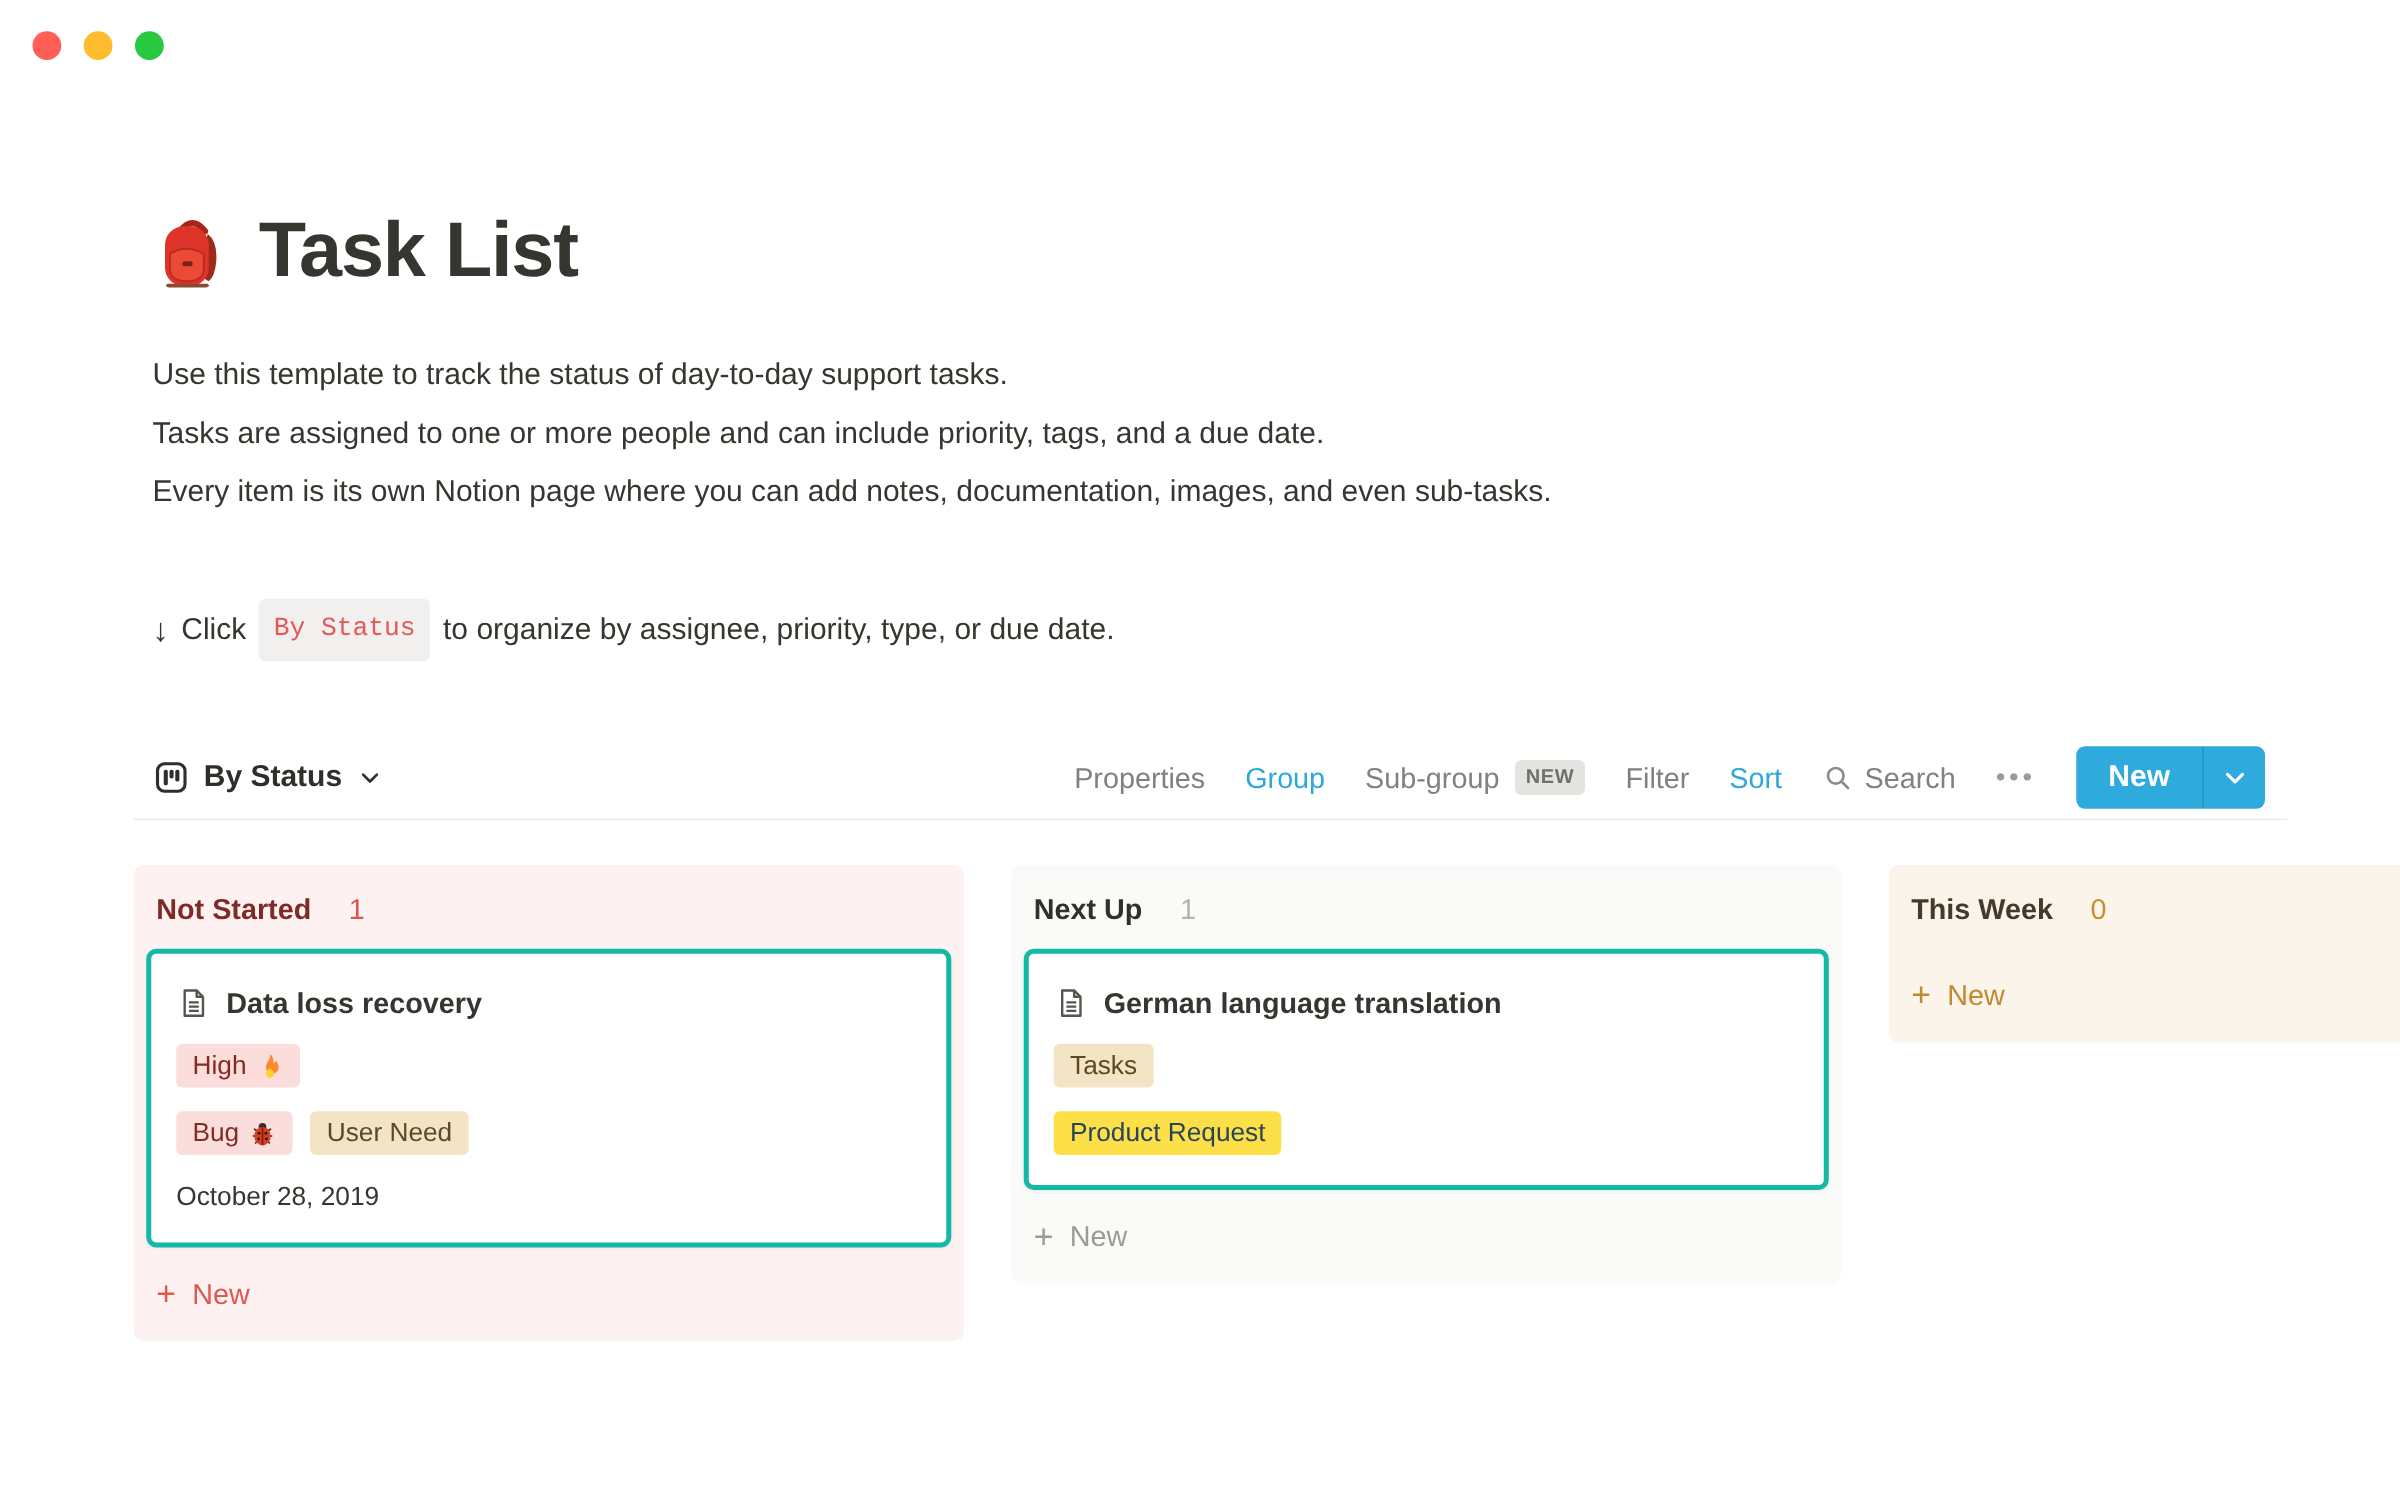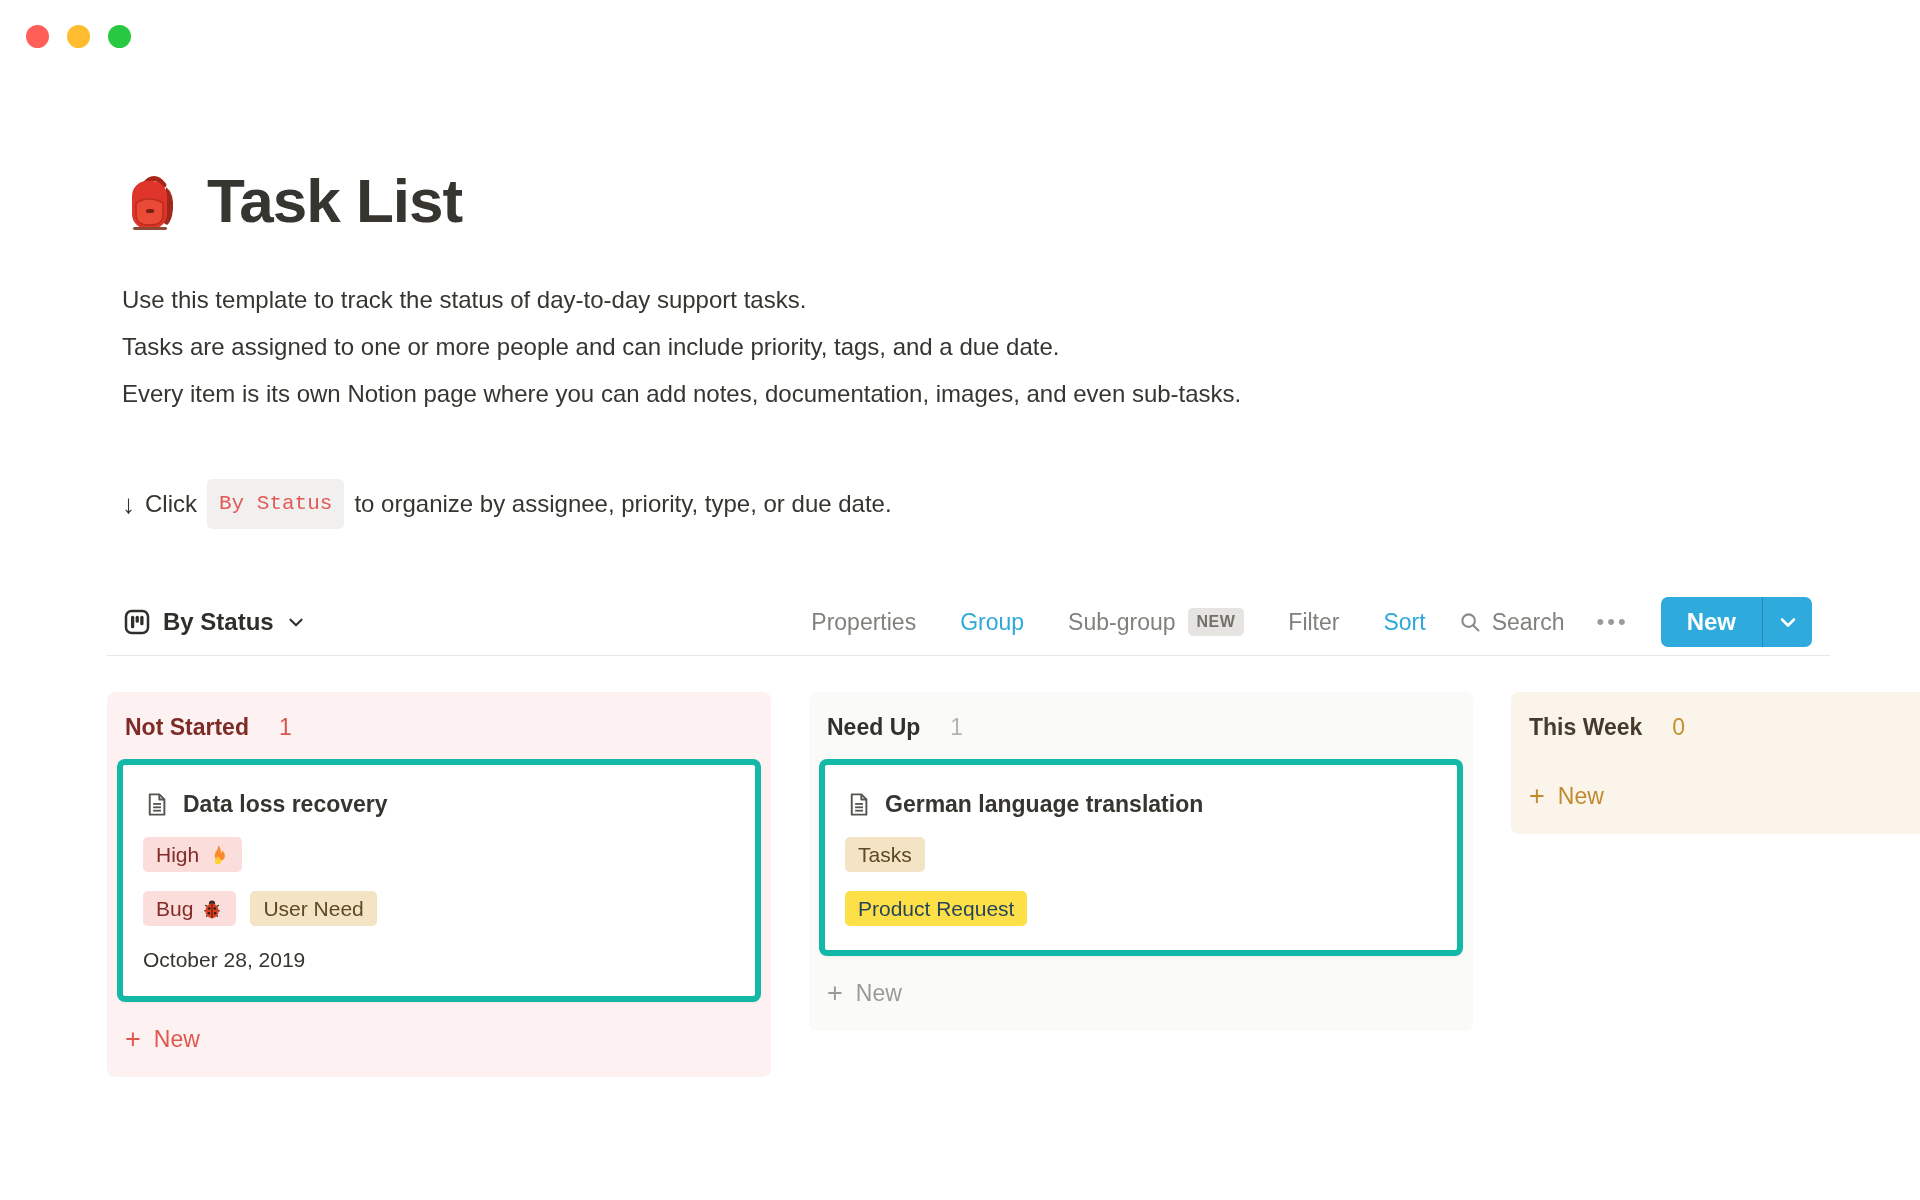--- a/index.html
+++ b/index.html
@@ -63,21 +63,21 @@
   .col-name { font-size:23px; font-weight:700; }
   .theme-red  .col-name { color:#7c2b26; }
   .theme-gray .col-name { color:#32302c; }
   .theme-gold .col-name { color:#453a2b; }
   .col-count { font-size:23px; margin-left:30px; }
   .theme-red  .col-count { color:#d85550; }
   .theme-gray .col-count { color:#b4b3b0; }
   .theme-gold .col-count { color:#c59030; }
 
   .card {
-    background:#fff; border-radius:8px; border:6px solid #14b8a6;
+    background:#fff; border-radius:8px; border:4px solid #14b8a6;
     box-shadow:0 1px 3px rgba(15,15,15,0.05); padding:26px 20px 24px 20px;
     cursor:pointer; margin-bottom:2px;
   }
   .card-title { display:flex; align-items:center; gap:13px; font-size:23px; font-weight:700; color:#37352f; }
   .doc-icon { width:27px; height:27px; flex:0 0 auto; }
   .tag-row { margin-top:19px; display:flex; gap:14px; }
   .tag {
     display:inline-flex; align-items:center; gap:8px; height:35px;
     padding:0 13px; border-radius:5px; font-size:21px; white-space:nowrap;
   }
@@ -145,21 +145,21 @@
         </span>
         <span class="vlabel">By Status</span>
         <span style="display:inline-flex">
           <svg viewBox="0 0 24 24" width="22" height="22">
               <path d="M6 9.5 L12 15.5 L18 9.5" fill="none" stroke="#2f2e2a" stroke-width="2.3" stroke-linecap="round" stroke-linejoin="round"></path>
             </svg>
         </span>
       </div>
 
       <div class="toolbar-right">
-        <span style="display:inline-flex;align-items:center;gap:44px">
+        <span style="display:inline-flex;align-items:center;gap:32px">
             <span class="menu-item">
               <span>Properties</span>
             </span>
             <span class="menu-item active">
               <span>Group</span>
             </span>
             <span class="menu-item">
               <span>Sub-group</span>
               <span class="new-badge">NEW</span>
             </span>
@@ -239,21 +239,21 @@
             </div>
             <div class="card-date">October 28, 2019</div>
           </div>
           <div class="col-new">
             <span class="plus">+</span>
             <span>New</span>
           </div>
         </div>
         <div class="column theme-gray">
           <div class="col-header">
-            <span class="col-name">Need Up</span>
+            <span class="col-name">Next Up</span>
             <span class="col-count">1</span>
           </div>
           <div class="card">
             <div class="card-title">
               <span class="doc-icon"><svg viewBox="0 0 24 24" width="27" height="27">
                   <path d="M6 3 h8.5 L19 7.5 V21 H6 Z" fill="none" stroke="#55544e" stroke-width="1.7" stroke-linejoin="round"></path>
                   <path d="M14.5 3 V7.5 H19" fill="none" stroke="#55544e" stroke-width="1.7" stroke-linejoin="round"></path>
                   <line x1="9" y1="11.5" x2="16" y2="11.5" stroke="#55544e" stroke-width="1.6"></line>
                   <line x1="9" y1="14.5" x2="16" y2="14.5" stroke="#55544e" stroke-width="1.6"></line>
                   <line x1="9" y1="17.5" x2="16" y2="17.5" stroke="#55544e" stroke-width="1.6"></line>

